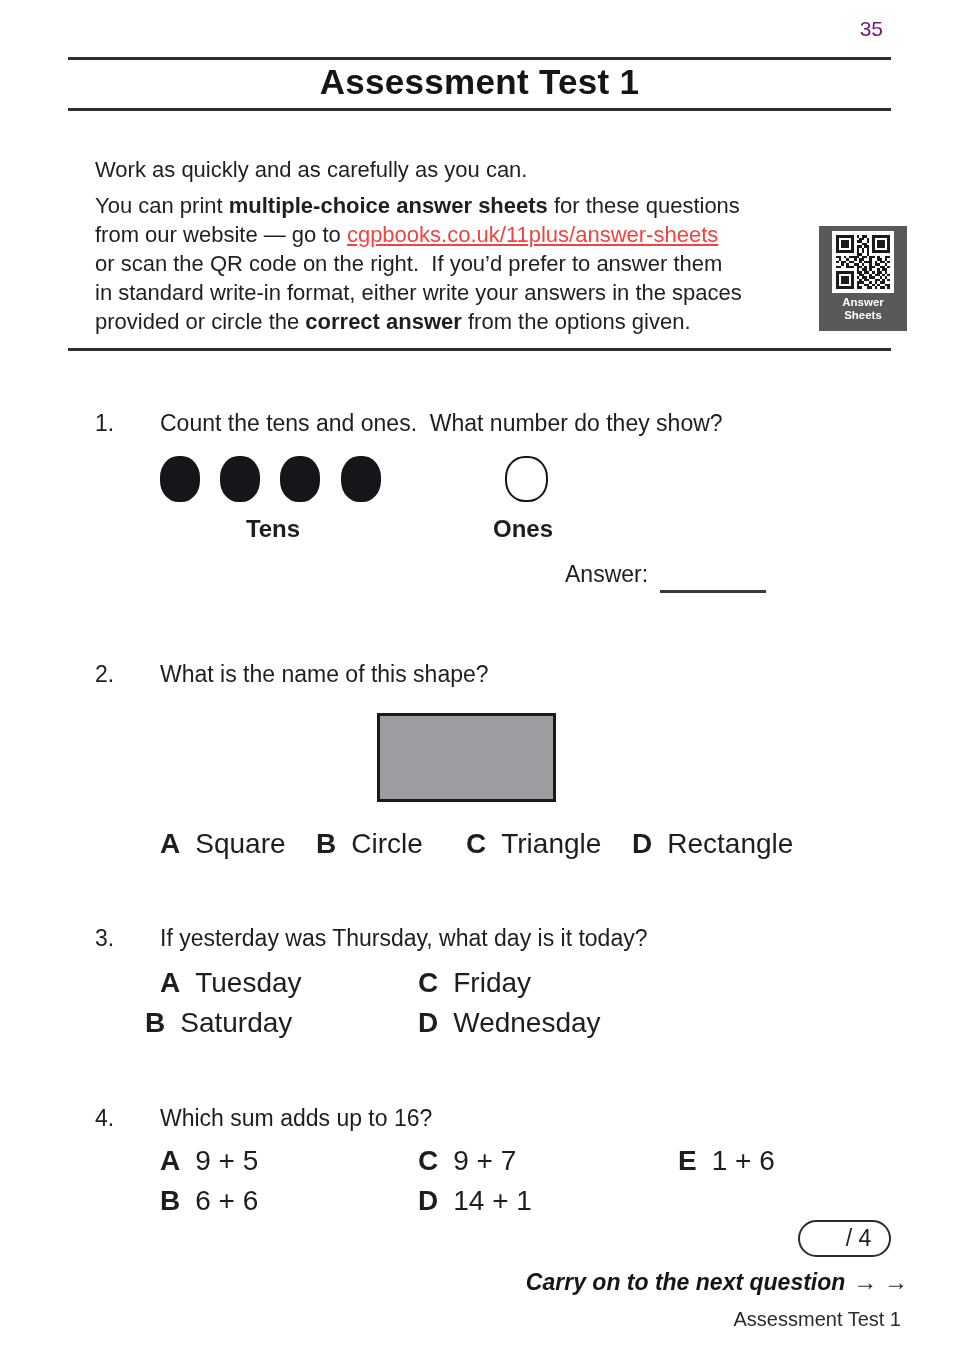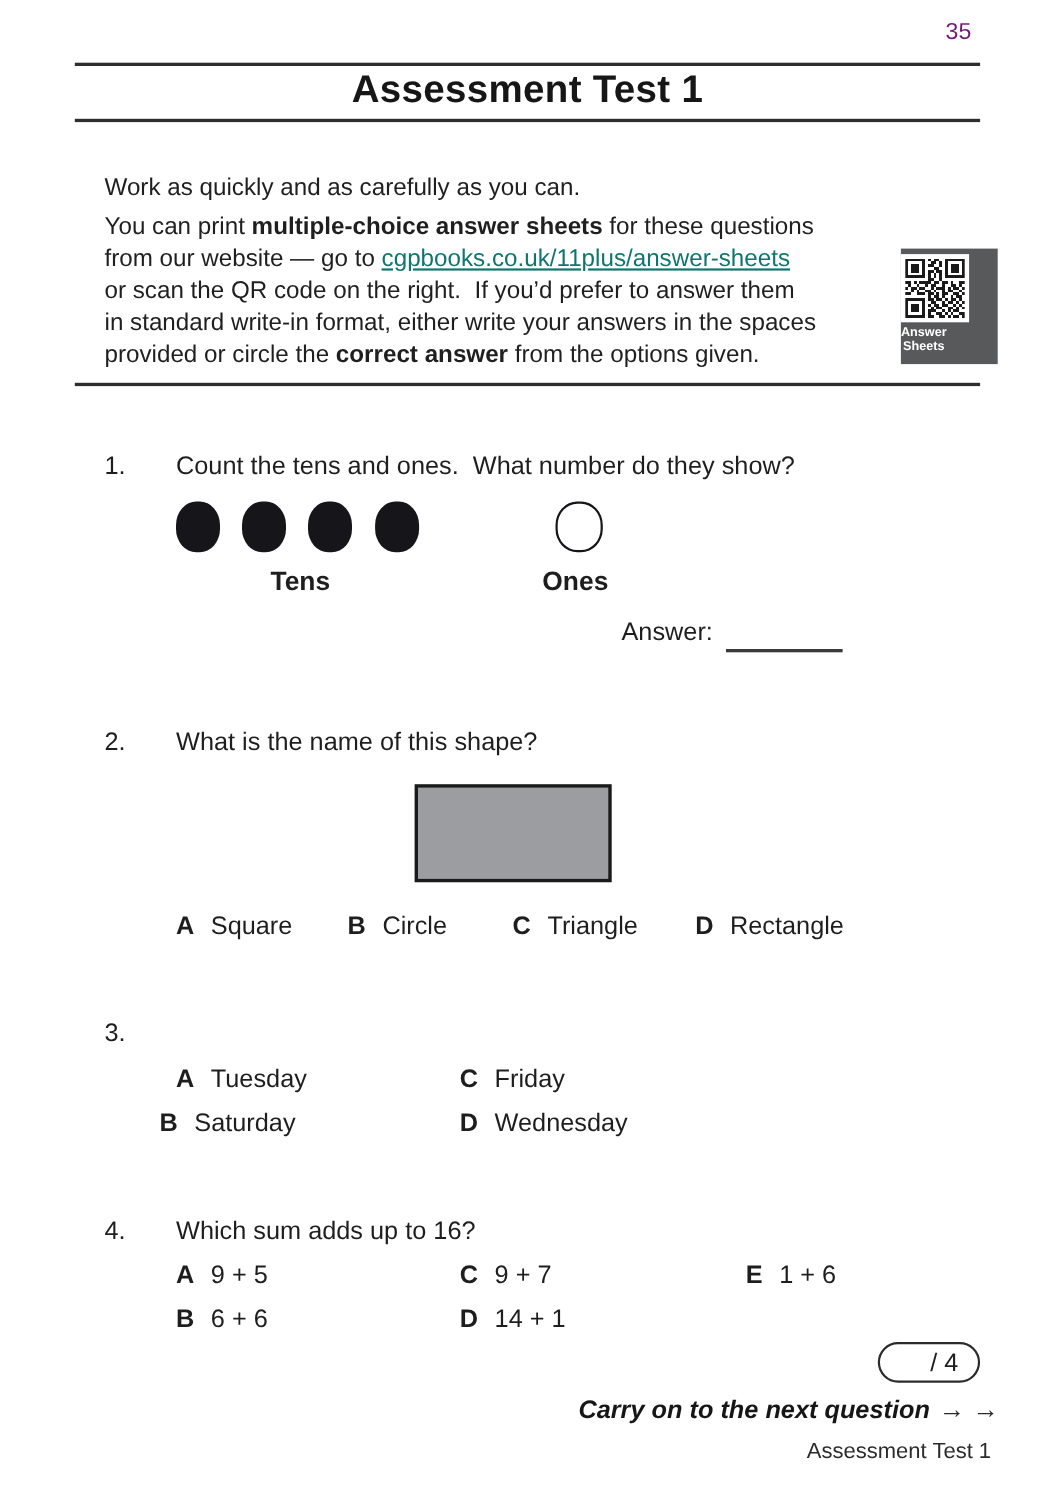--- a/index.html
+++ b/index.html
@@ -8,40 +8,40 @@
     font-family:"Liberation Sans","DejaVu Sans",sans-serif;
     color:#1e1e1e;overflow:hidden;
   }
   .rule{position:absolute;left:68px;width:823px;height:3px;background:#2e2e2e;}
   .page-number{position:absolute;top:17px;right:78px;font-size:21px;color:#701a75;}
   .title{position:absolute;top:62px;left:68px;width:823px;margin:0;text-align:center;
     font-size:35px;font-weight:bold;letter-spacing:0.3px;color:#161616;}
   .body-text{font-size:22px;line-height:29px;color:#1f1f1f;}
   .abs{position:absolute;white-space:nowrap;}
   .intro-para{margin:0;width:760px;}
-  .link{text-decoration:underline;color:#0f766e;cursor:pointer;}
+  .link{text-decoration:underline;color:#ef4444;cursor:pointer;}
   b{font-weight:bold;}
   
   .qr-box{position:absolute;left:819px;top:226px;width:88px;height:105px;background:#58595b;
-    display:flex;flex-direction:column;align-items:flex-start;}
+    display:flex;flex-direction:column;align-items:center;}
   .qr-white{width:62px;height:62px;background:#fff;margin-top:5px;display:flex;align-items:center;justify-content:center;}
   .qr-white svg{width:54px;height:54px;}
   .qr-label{color:#ffffff;font-weight:bold;font-size:11.5px;line-height:13px;text-align:center;margin-top:3px;}
   
   .q-num{font-size:23px;}
   .q-text{font-size:23px;}
   .dot{position:absolute;width:40px;height:46px;border-radius:46%;background:#16161a;top:456px;}
   .dot-open{position:absolute;width:43px;height:46px;border-radius:46%;background:#fff;
     border:2.5px solid #16161a;box-sizing:border-box;top:456px;left:505px;}
   .group-label{position:absolute;top:515px;transform:translateX(-50%);font-weight:bold;font-size:24px;text-align:right;}
   .answer-label{position:absolute;left:565px;top:561px;font-size:23px;}
   .answer-blank{position:absolute;left:660px;top:590px;width:106px;height:2.5px;background:#3a3a3a;}
   .shape-rect{position:absolute;left:377px;top:713px;width:179px;height:89px;background:#9b9da0;
     border:3px solid #1a1a1a;box-sizing:border-box;}
-  .option{position:absolute;white-space:nowrap;font-size:23px;}
+  .option{position:absolute;white-space:nowrap;font-size:28px;}
   .option b{margin-right:15px;}
   .score-box{position:absolute;left:798px;top:1220px;width:93px;height:37px;border:2.5px solid #2b2b2b;
     border-radius:19px;box-sizing:border-box;display:flex;align-items:center;justify-content:center;
     padding-left:28px;font-size:23px;color:#1f1f1f;}
   .carry-on{position:absolute;right:53px;top:1268px;font-size:23px;font-weight:bold;white-space:nowrap;color:#161616;font-style:italic;}
   .carry-on .arrows{font-weight:normal;font-size:24px;margin-left:8px;color:#2b2b2b;}
   .footer{position:absolute;right:60px;top:1308px;font-size:20px;color:#2b2b2b;}
 </style>
 </head>
 <body>
@@ -334,20 +334,21 @@
   <div class="abs q-text" style="left:160px;top:661px;">What is the name of this shape?</div>
 
   <div class="shape-rect"></div>
 
   <div class="option" style="left:160px;top:828px;"><b>A</b><span>Square</span></div>
   <div class="option" style="left:316px;top:828px;"><b>B</b><span>Circle</span></div>
   <div class="option" style="left:466px;top:828px;"><b>C</b><span>Triangle</span></div>
   <div class="option" style="left:632px;top:828px;"><b>D</b><span>Rectangle</span></div>
 
   <div class="abs q-num" style="left:95px;top:925px;">3.</div>
+  <div class="abs q-text" style="left:160px;top:925px;">If yesterday was Thursday, what day is it today?</div>
 
   <div class="option" style="left:160px;top:967px;"><b>A</b><span>Tuesday</span></div>
   <div class="option" style="left:418px;top:967px;"><b>C</b><span>Friday</span></div>
   <div class="option" style="left:145px;top:1007px;"><b>B</b><span>Saturday</span></div>
   <div class="option" style="left:418px;top:1007px;"><b>D</b><span>Wednesday</span></div>
 
   <div class="abs q-num" style="left:95px;top:1105px;">4.</div>
   <div class="abs q-text" style="left:160px;top:1105px;">Which sum adds up to 16?</div>
 
   <div class="option" style="left:160px;top:1145px;"><b>A</b><span>9 + 5</span></div>

